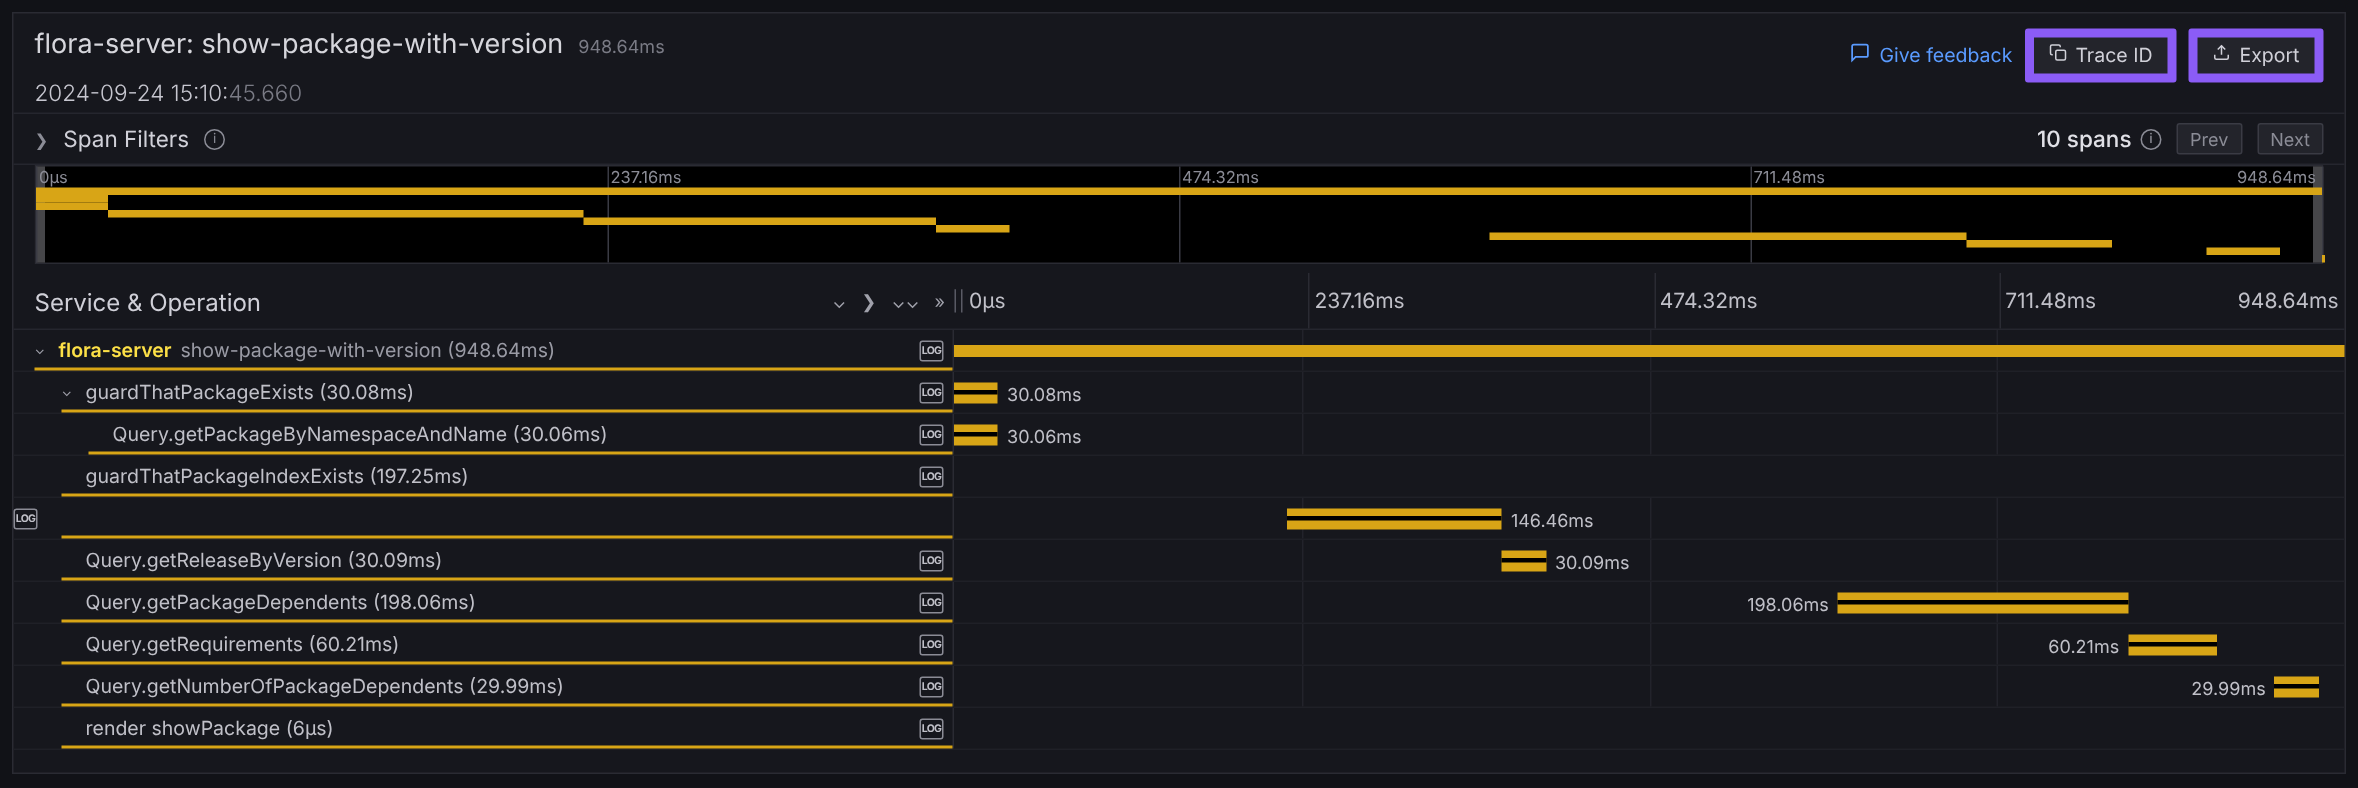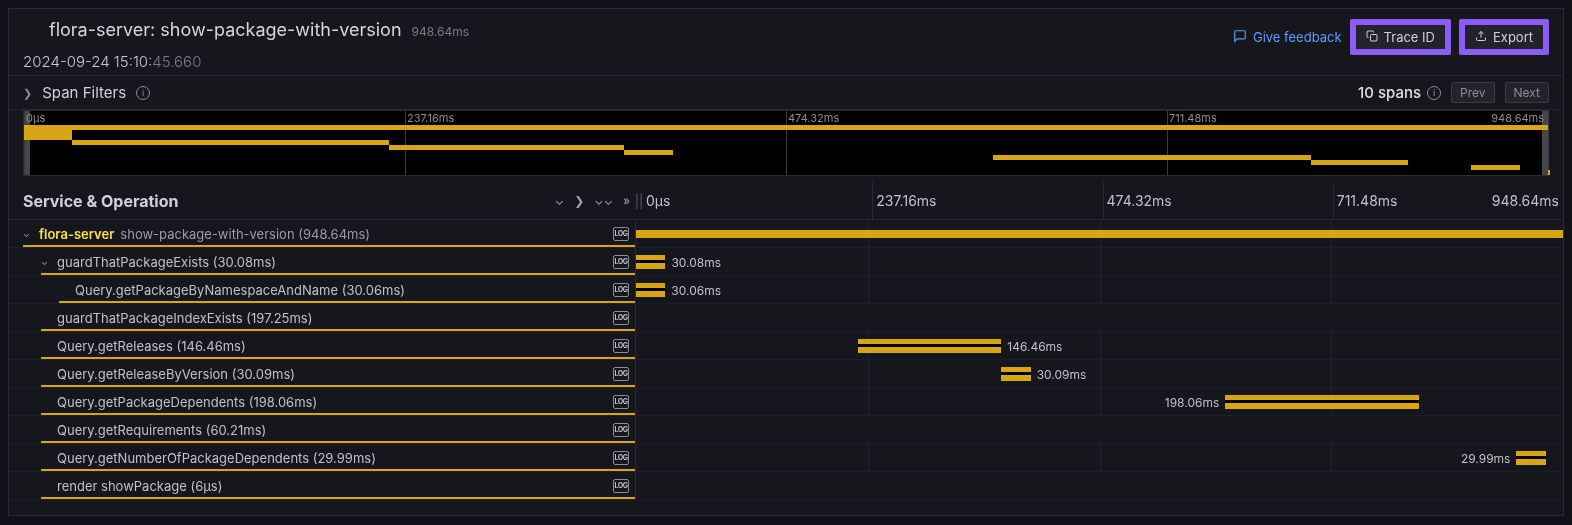--- a/index.html
+++ b/index.html
@@ -21,21 +21,21 @@
   }
 
   
   .header {
     display: flex;
     justify-content: space-between;
     align-items: flex-start;
     padding: 10px 14px 4px 14px;
   }
   .title-block { }
-  .title-line { display: flex; align-items: baseline; gap: 10px; margin-left: 26px; }
+  .title-line { display: flex; align-items: baseline; gap: 10px; }
   .title-main { font-size: 18px; color: #d6d6dc; font-weight: 400; }
   .title-dur { font-size: 12px; color: #7a7b85; }
   .timestamp { font-size: 15px; margin-top: 12px; color: #c7c7d0; font-weight:300;}
   .timestamp .faded { color: #7a7b85; }
   .header-right { display: flex; gap: 8px; align-items: center; }
   .feedback { color: #5a9bff; font-size: 13px; display:flex; align-items:center; gap:6px; cursor:pointer;}
   .hbtn {
     background: #23242b;
     border: 6px solid #8b5cf6;
     color: #d0d0d8;
@@ -88,21 +88,21 @@
 
   
   .colhdr {
     display:flex; align-items:center; height:38px; border-bottom:1px solid #25262e;
     margin-top:6px;
   }
   .colhdr-left {
     width:627px; display:flex; align-items:center; justify-content:space-between;
     padding-left:14px; padding-right:6px;
   }
-  .colhdr-left h2 { font-size:16px;font-weight:700;color:#d0d0d8;}
+  .colhdr-left h2 { font-size:16px;font-weight:400;color:#d0d0d8;}
   .colhdr-icons { display:flex; gap:10px; color:#a0a1ab; font-size:12px;}
   .colhdr-icons span{cursor:pointer;}
   .colhdr-divider { width:6px; height:28px; display:flex; align-items:center; justify-content:center; color:#5a5b65; cursor:col-resize;}
   .colhdr-right {
     flex:1; position:relative; height:100%;
   }
   .colhdr-right .tlabel {
     position:absolute; top:10px; font-size:14px; color:#c0c0c8;
   }
   .colhdr-right .tline {
@@ -330,24 +330,20 @@
           <div class="label" style="padding-left: 32px;">
             <span class="caret"></span>
             <span class="">guardThatPackageIndexExists (197.25ms)</span>
           </div>
           <div class="log-icon">LOG</div>
         </div>
       </div>
       <div class="row">
         <div class="row-left">
           <div class="accent" style="left: 32px; right: 0px;"></div>
-          <div class="label" style="padding-left: 32px;">
-            <span class="caret"></span>
-            <span class="">Query.getReleases (146.46ms)</span>
-          </div>
           <div class="log-icon">LOG</div>
         </div>
         <div class="row-right">
           <div class="tline" style="left: 25%;"></div>
           <div class="tline" style="left: 50%;"></div>
           <div class="tline" style="left: 75%;"></div>
           <div class="span-bar-wrap" style="left: 23.9638%; width: 15.4389%;">
             <div class="outer"></div>
             <div class="inner"></div>
           </div>
@@ -396,20 +392,30 @@
       </div>
       <div class="row">
         <div class="row-left">
           <div class="accent" style="left: 32px; right: 0px;"></div>
           <div class="label" style="padding-left: 32px;">
             <span class="caret"></span>
             <span class="">Query.getRequirements (60.21ms)</span>
           </div>
           <div class="log-icon">LOG</div>
         </div>
+        <div class="row-right">
+          <div class="tline" style="left: 25%;"></div>
+          <div class="tline" style="left: 50%;"></div>
+          <div class="tline" style="left: 75%;"></div>
+          <div class="span-bar-wrap" style="left: 84.443%; width: 6.34698%;">
+            <div class="outer"></div>
+            <div class="inner"></div>
+          </div>
+          <div class="dur-label" style="right: calc(15.557% + 6px);">60.21ms</div>
+        </div>
       </div>
       <div class="row">
         <div class="row-left">
           <div class="accent" style="left: 32px; right: 0px;"></div>
           <div class="label" style="padding-left: 32px;">
             <span class="caret"></span>
             <span class="">Query.getNumberOfPackageDependents (29.99ms)</span>
           </div>
           <div class="log-icon">LOG</div>
         </div>

